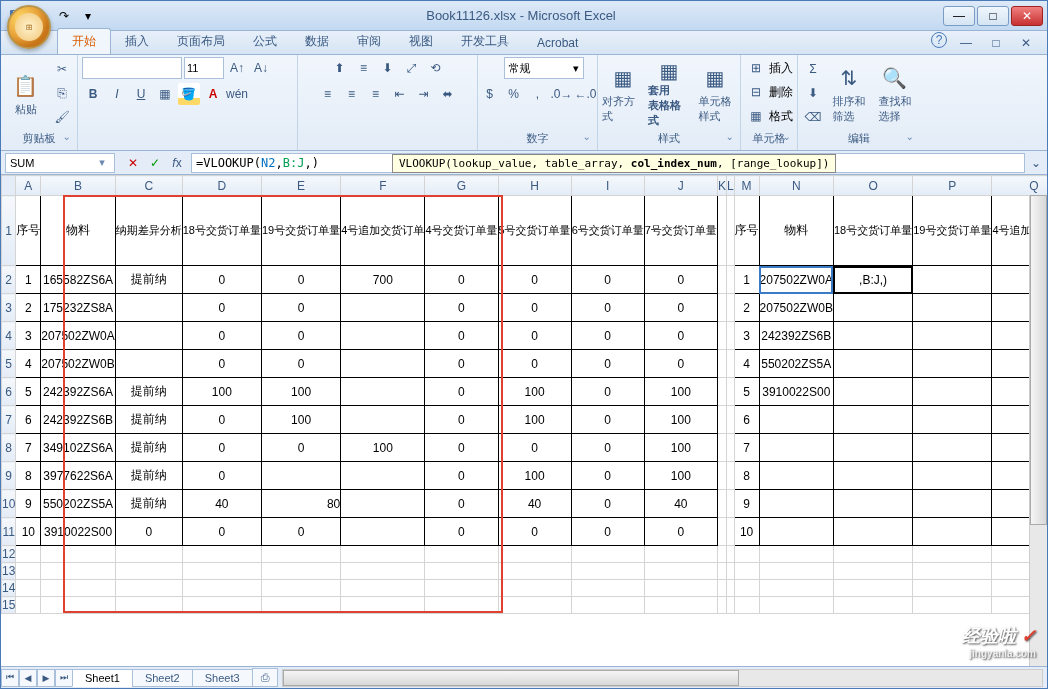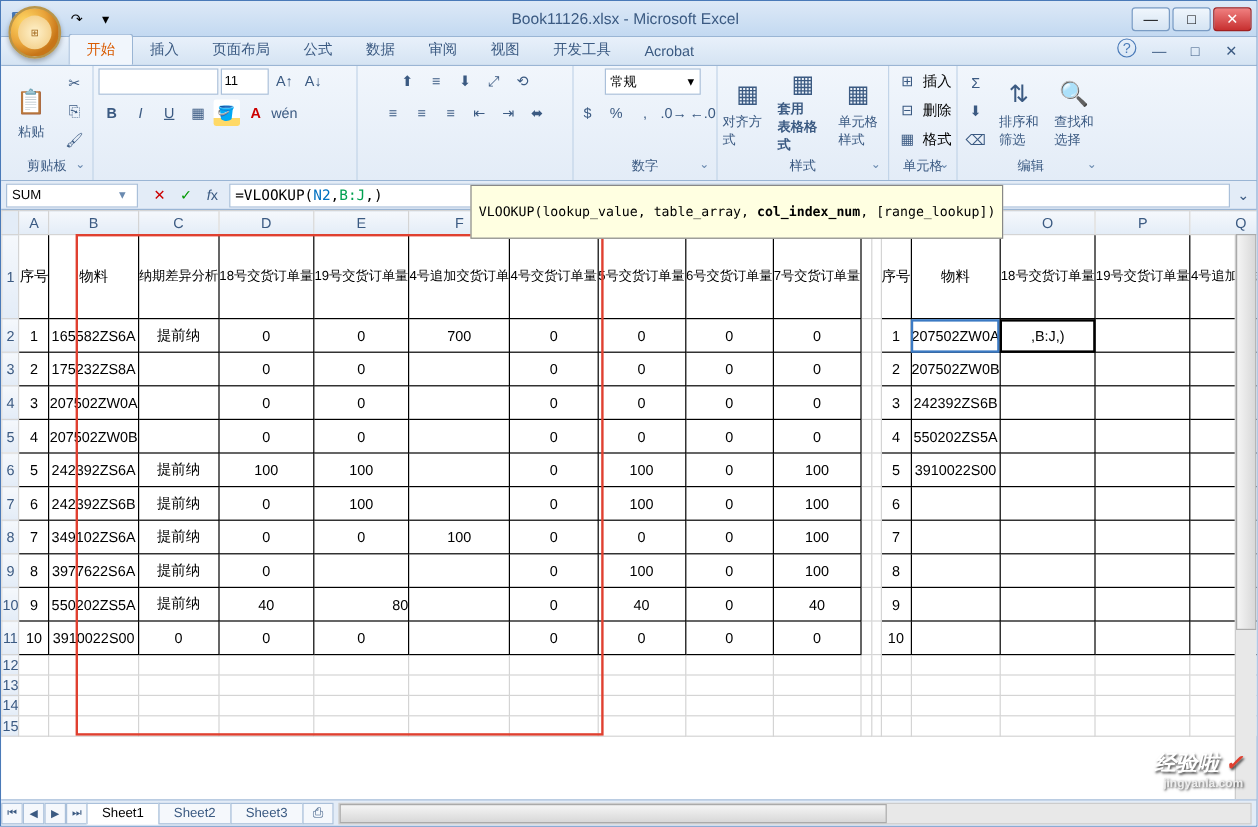--- a/index.html
+++ b/index.html
@@ -39,21 +39,21 @@
 .font-size { width: 40px; }
 .combo { height: 22px; border: 1px solid #aac0da; background: #fff; font-size: 11px; width: 80px; display: flex; align-items: center; padding: 0 4px; margin-left: 12px; }
 
 
 .formula-bar { height: 24px; background: #e3ecf7; border-bottom: 1px solid #9ab5d4; display: flex; align-items: center; }
 .namebox { width: 110px; height: 20px; border: 1px solid #aac0da; background: #fff; margin: 0 4px; display: flex; align-items: center; padding: 0 4px; font-size: 11px; }
 .namebox-dd { width: 16px; text-align: center; color: #6a8ab0; cursor: pointer; }
 .fx-btns { display: flex; gap: 2px; margin: 0 4px; }
 .fx-btn { width: 20px; height: 20px; display: flex; align-items: center; justify-content: center; cursor: pointer; color: #3b5a82; }
 .formula-input { flex: 1; height: 20px; border: 1px solid #aac0da; background: #fff; padding: 0 4px; font-size: 12px; font-family: "SimSun", monospace; display: flex; align-items: center; position: relative; }
-.formula-tooltip { position: absolute; left: 200px; top: 0; background: #ffffe1; border: 1px solid #888; padding: 15px 6px; font-size: 11px; white-space: nowrap; z-index: 5; }
+.formula-tooltip { position: absolute; left: 200px; top: 0; background: #ffffe1; border: 1px solid #888; padding: 2px 6px; font-size: 11px; white-space: nowrap; z-index: 5; }
 .formula-tooltip b { font-weight: bold; }
 
 
 .grid-area { flex: 1; display: flex; flex-direction: column; overflow: hidden; background: #fff; position: relative; }
 .grid-container { flex: 1; overflow: hidden; position: relative; }
 .grid-table { border-collapse: collapse; table-layout: fixed; }
 .grid-table th, .grid-table td { border: 1px solid #d4d4d4; font-size: 12px; text-align: center; vertical-align: middle; overflow: hidden; white-space: nowrap; }
 .col-header { background: linear-gradient(#f5f8fc, #e3ecf7); height: 20px; color: #3b5a82; font-weight: normal; }
 .row-header { background: linear-gradient(#f5f8fc, #e3ecf7); width: 30px; color: #3b5a82; font-weight: normal; }
 .corner { background: #e3ecf7; width: 30px; height: 20px; }

